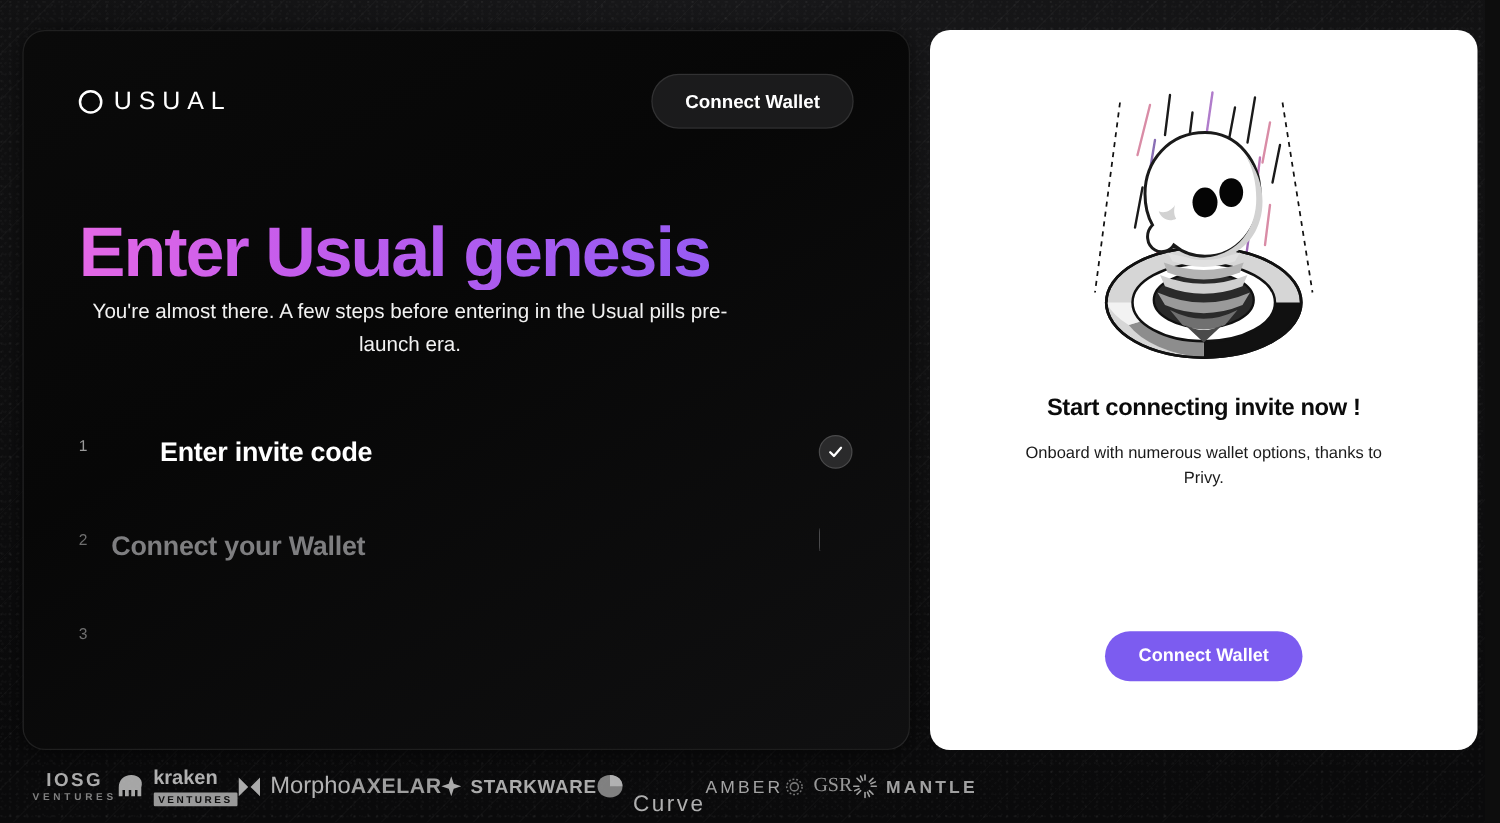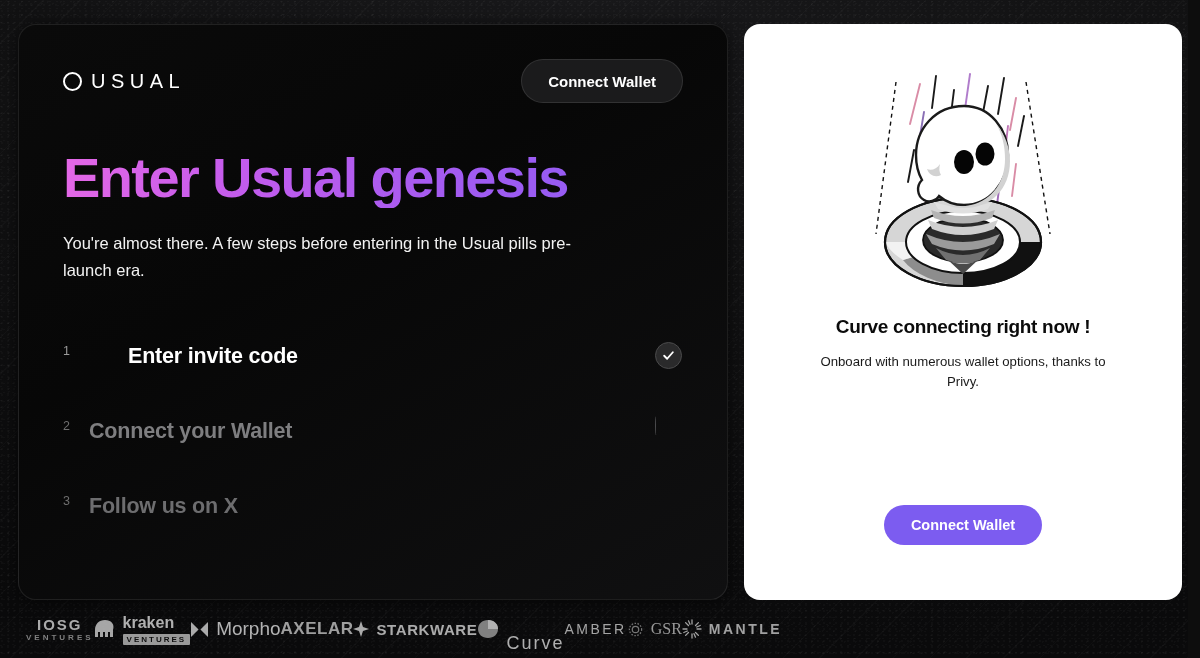--- a/index.html
+++ b/index.html
@@ -63,32 +63,32 @@
     height: 44px; padding: 0 26px;
     border-radius: 999px;
     background: #1b1b1c;
     border: 1px solid rgba(255,255,255,0.10);
     color: #fff; font-size: 15px; font-weight: 600;
     cursor: pointer;
     display: flex; align-items: center; justify-content: center;
   }
 
   .headline {
-    margin-top: 42px;
+    margin-top: 66px;
     font-size: 56px; font-weight: 700; letter-spacing: -1.6px;
     line-height: 1.05;
     background: linear-gradient(95deg, #e468e6 0%, #c45cec 28%, #a55bf0 60%, #8b5cf6 100%);
     -webkit-background-clip: text; background-clip: text;
     -webkit-text-fill-color: transparent; color: transparent;
     white-space: nowrap;
   }
   .subhead {
-    margin-top: 22px;
+    margin-top: 4px;
     color: #f2f2f2; font-size: 16.5px; line-height: 1.65;
-    max-width: 530px; font-weight: 400;
+    max-width: 530px; font-weight: 400; text-align: center;
   }
 
   .steps { margin-top: 52px; }
   .step {
     display: flex; align-items: center;
     height: 40px; margin-bottom: 35px;
     cursor: pointer;
   }
   .step:last-child { margin-bottom: 0; }
   .step-num {
@@ -204,21 +204,20 @@
         <div class="step pending">
           <span class="step-num">2</span>
           <span class="step-label">Connect your Wallet</span>
           <span class="step-status">
             <span class="spinner-ring"></span>
           </span>
         </div>
 
         <div class="step todo">
           <span class="step-num">3</span>
-          <span class="step-label">Follow us on X</span>
           <span class="step-status"></span>
         </div>
 
       </div>
     </div>
   </div>
 
   <div class="right-card">
 
     <svg class="illus" viewBox="0 0 210 230">
@@ -268,21 +267,21 @@
       <path d="M106 42 c26 0 44 23 44 49 c0 28 -19 50 -44 50 c-10 0 -18 -3 -25 -9
                c-3 5 -10 7 -15 4 c-7 -4 -8 -14 -2 -20 c-4 -7 -6 -16 -6 -25
                c0 -26 19 -49 48 -49 Z" fill="#ffffff" stroke="#1a1a1a" stroke-width="2.4"></path>
       <path d="M138 60 c10 11 14 25 14 37 c0 28 -19 47 -46 47 c-7 0 -13 -1 -18 -4
                c8 3 17 3 25 1 c22 -5 34 -24 34 -46 c0 -13 -3 -26 -9 -35 Z" fill="#d2d2d2"></path>
       <path d="M82 100 c-3 5 -9 7 -13 5 c2 6 8 9 14 6 c-2 -3 -2 -7 -1 -11 Z" fill="#d2d2d2"></path>
       <ellipse cx="106" cy="98" rx="10" ry="12" fill="#050505"></ellipse>
       <ellipse cx="127" cy="90" rx="9.5" ry="11.5" fill="#050505"></ellipse>
     </svg>
 
-    <div class="right-title">Curve connecting right now !</div>
+    <div class="right-title">Start connecting invite now !</div>
     <div class="right-sub">Onboard with numerous wallet options, thanks to Privy.</div>
     <button class="connect-primary">Connect Wallet</button>
   </div>
 
   <div class="footer">
 
     <div class="flogo">
       <div class="fl-stack">
         <span class="fl-text" style="letter-spacing:2px;font-size:15px;color:#cfcfcf;">IOSG</span>
         <span class="fl-sub">VENTURES</span>

